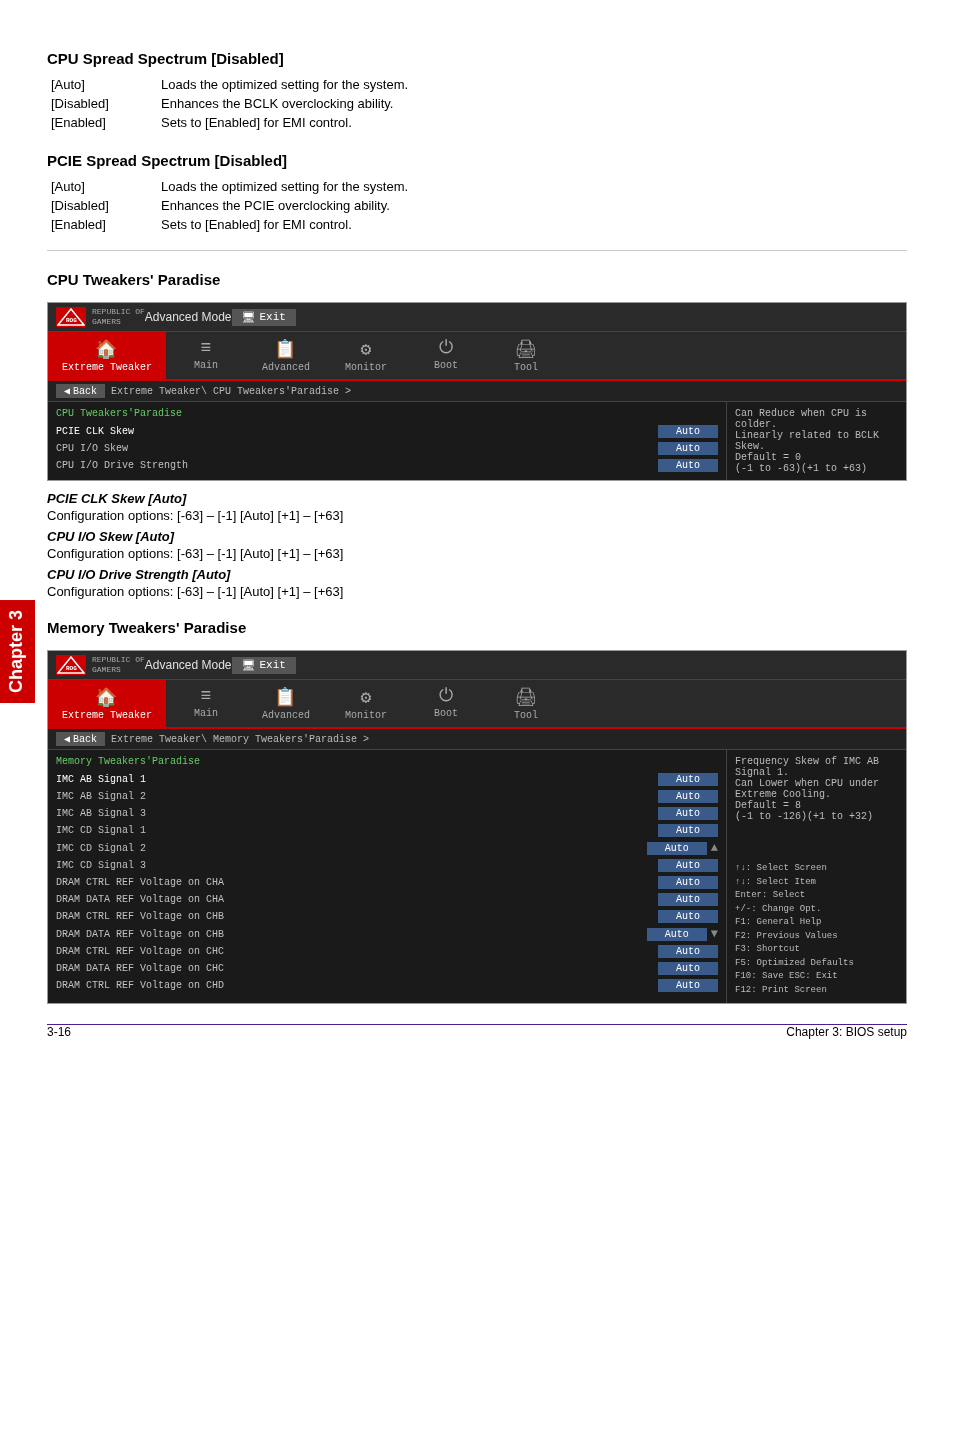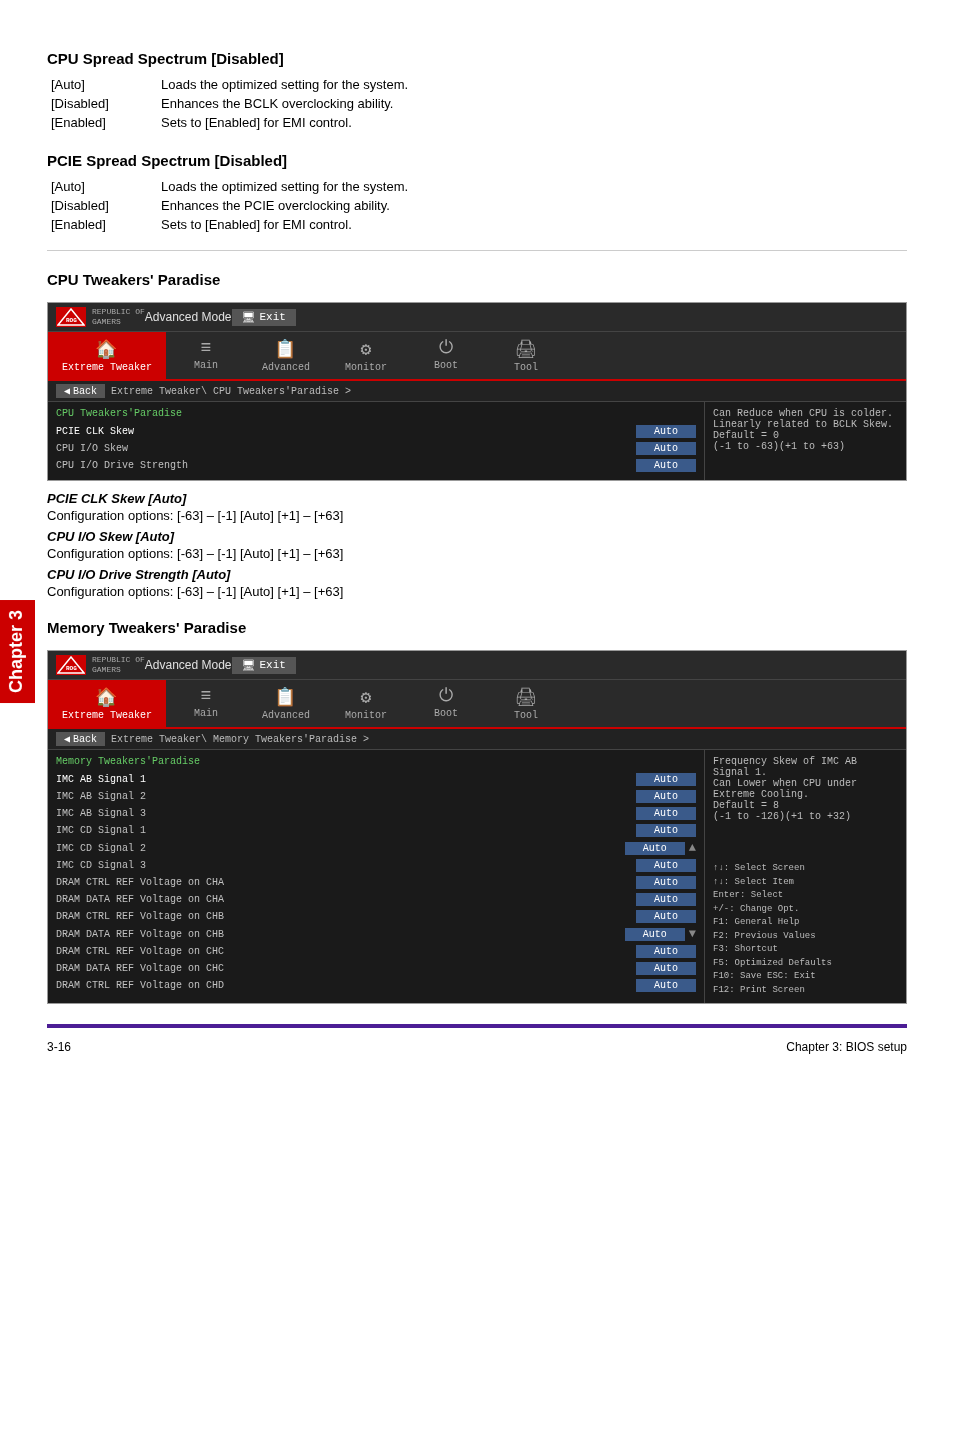--- a/index.html
+++ b/index.html
@@ -161,21 +161,21 @@
       display: flex;
       gap: 0;
     }
 
     .bios-left {
       flex: 1;
       padding: 6px 8px;
     }
 
     .bios-right {
-      width: 202px;
+      width: 180px;
       padding: 6px 8px;
       border-left: 1px solid #444;
       font-size: 10px;
       color: #bbb;
     }
 
     .bios-section-title {
       color: #66cc66;
       font-size: 10px;
       margin-bottom: 4px;
@@ -241,22 +241,22 @@
     .config-option {
       margin-bottom: 6px;
       font-size: 13px;
     }
 
     
     .page-footer {
       display: flex;
       justify-content: space-between;
       margin-top: 20px;
-      padding-top: 12px;
-      border-top: 4px solid #4c1d95;
+      padding-top: 0;
+      border-top: 1px solid #4c1d95;
       font-size: 12px;
     }
 
     .divider-line {
       border: none;
       border-top: 1px solid #ccc;
       margin: 16px 0;
     }
   </style>
 </head>

